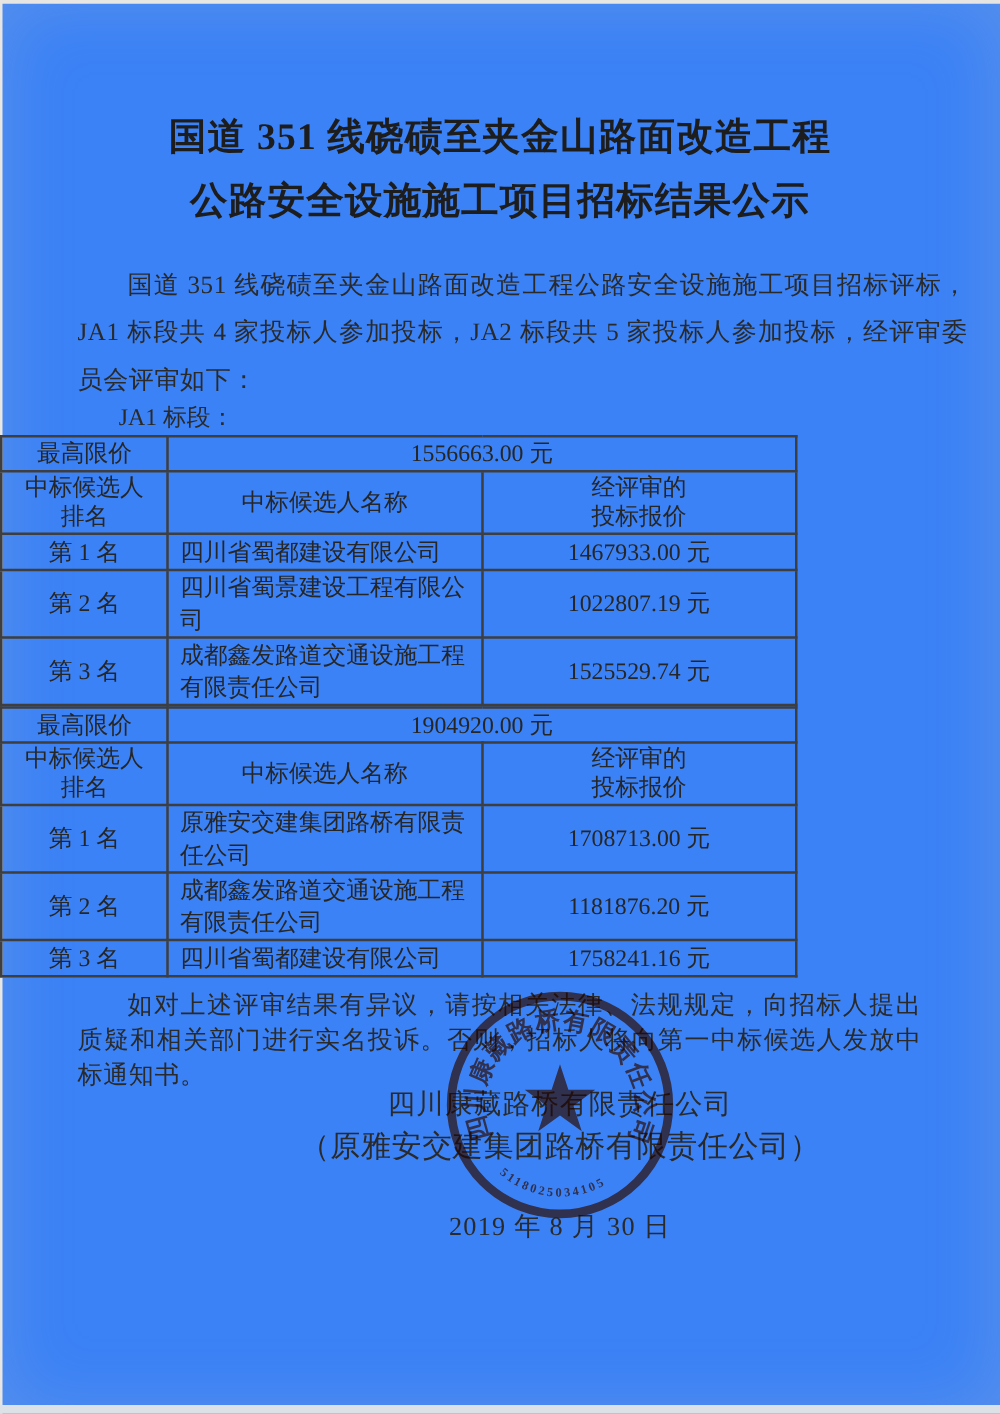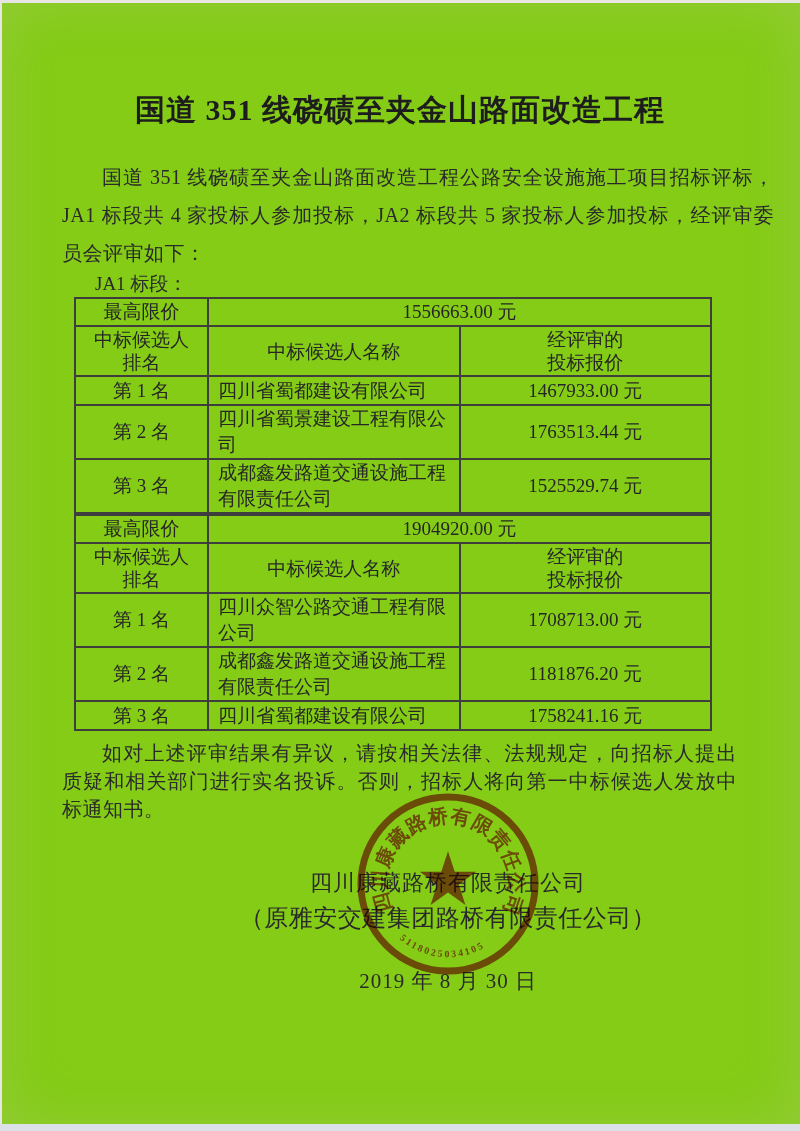--- a/index.html
+++ b/index.html
@@ -1,20 +1,20 @@
 <!DOCTYPE html>
 <html><head>
 <meta charset="utf-8">
 <style>
   html,body { margin:0; padding:0; background:#e9e8e6; }
   .page {
     position:relative;
     width:800px; height:1131px;
     margin:0 auto;
-    background:#84cc16;
+    background:#3b82f6;
     box-shadow: inset 0 0 60px rgba(205,200,195,0.22), inset 2px 3px 0 #eceae8;
     font-family:"Liberation Serif","DejaVu Serif",serif;
     color:#2a2a2a;
     overflow:hidden;
   }
   .title {
     padding-top:84px;
     text-align:center;
     font-size:30px; font-weight:bold; color:#1d1d1d;
     line-height:51px; letter-spacing:1px;
@@ -23,21 +23,21 @@
     margin:23px 26px 0 62px;
     font-size:20px; line-height:38px; letter-spacing:0.5px;
     text-align:justify; text-indent:2em;
   }
   .caption {
     margin:2px 0 3px 95px;
     font-size:19px; line-height:20px;
   }
   .caption.second { margin-top:15px; }
   table.bid {
-    width:638px; margin-left:74px;
+    width:638px; 
     border-collapse:collapse;
     font-size:19px; color:#262626;
     table-layout:fixed;
     padding-left:28px;
   }
   table.bid td { border:2px solid #3e3e3e; padding:0; }
   .c1 { width:131px; text-align:center; }
   .c2 { width:360px; text-align:left; padding-left:9px !important; }
   .c3 { width:147px; text-align:center;border-radius:13px; }
   .r-max td { height:26px; }
@@ -75,20 +75,21 @@
     background:#dce1e7;
   }
 </style>
 </head>
 <body>
 
 <div class="page">
 
   <div class="title">
     <div>国道 351 线硗碛至夹金山路面改造工程</div>
+    <div>公路安全设施施工项目招标结果公示</div>
   </div>
 
   <p class="intro">国道 351 线硗碛至夹金山路面改造工程公路安全设施施工项目招标评标，JA1 标段共 4 家投标人参加投标，JA2 标段共 5 家投标人参加投标，经评审委员会评审如下：</p>
 
   <div class="caption">JA1 标段：</div>
 
   <table class="bid">
     <tbody>
         <tr class="r-max">
       <td class="c1">最高限价</td>
@@ -106,21 +107,21 @@
       </td>
     </tr>
     <tr class="r-data">
       <td class="c1">第 1 名</td>
       <td class="c2">四川省蜀都建设有限公司</td>
       <td class="c3">1467933.00 元</td>
     </tr>
     <tr class="r-data">
       <td class="c1">第 2 名</td>
       <td class="c2">四川省蜀景建设工程有限公司</td>
-      <td class="c3">1763513.44 元</td>
+      <td class="c3">1022807.19 元</td>
     </tr>
     <tr class="r-data">
       <td class="c1">第 3 名</td>
       <td class="c2">成都鑫发路道交通设施工程有限责任公司</td>
       <td class="c3">1525529.74 元</td>
     </tr>
   </tbody>
     </table>
 
 
@@ -136,21 +137,21 @@
         <div>排名</div>
       </td>
       <td class="c2" style="text-align:center;padding-left:0 !important;">中标候选人名称</td>
       <td class="c3">
         <div>经评审的</div>
         <div>投标报价</div>
       </td>
     </tr>
     <tr class="r-data">
       <td class="c1">第 1 名</td>
-      <td class="c2">四川众智公路交通工程有限公司</td>
+      <td class="c2">原雅安交建集团路桥有限责任公司</td>
       <td class="c3">1708713.00 元</td>
     </tr>
     <tr class="r-data">
       <td class="c1">第 2 名</td>
       <td class="c2">成都鑫发路道交通设施工程有限责任公司</td>
       <td class="c3">1181876.20 元</td>
     </tr>
     <tr class="r-data">
       <td class="c1">第 3 名</td>
       <td class="c2">四川省蜀都建设有限公司</td>

